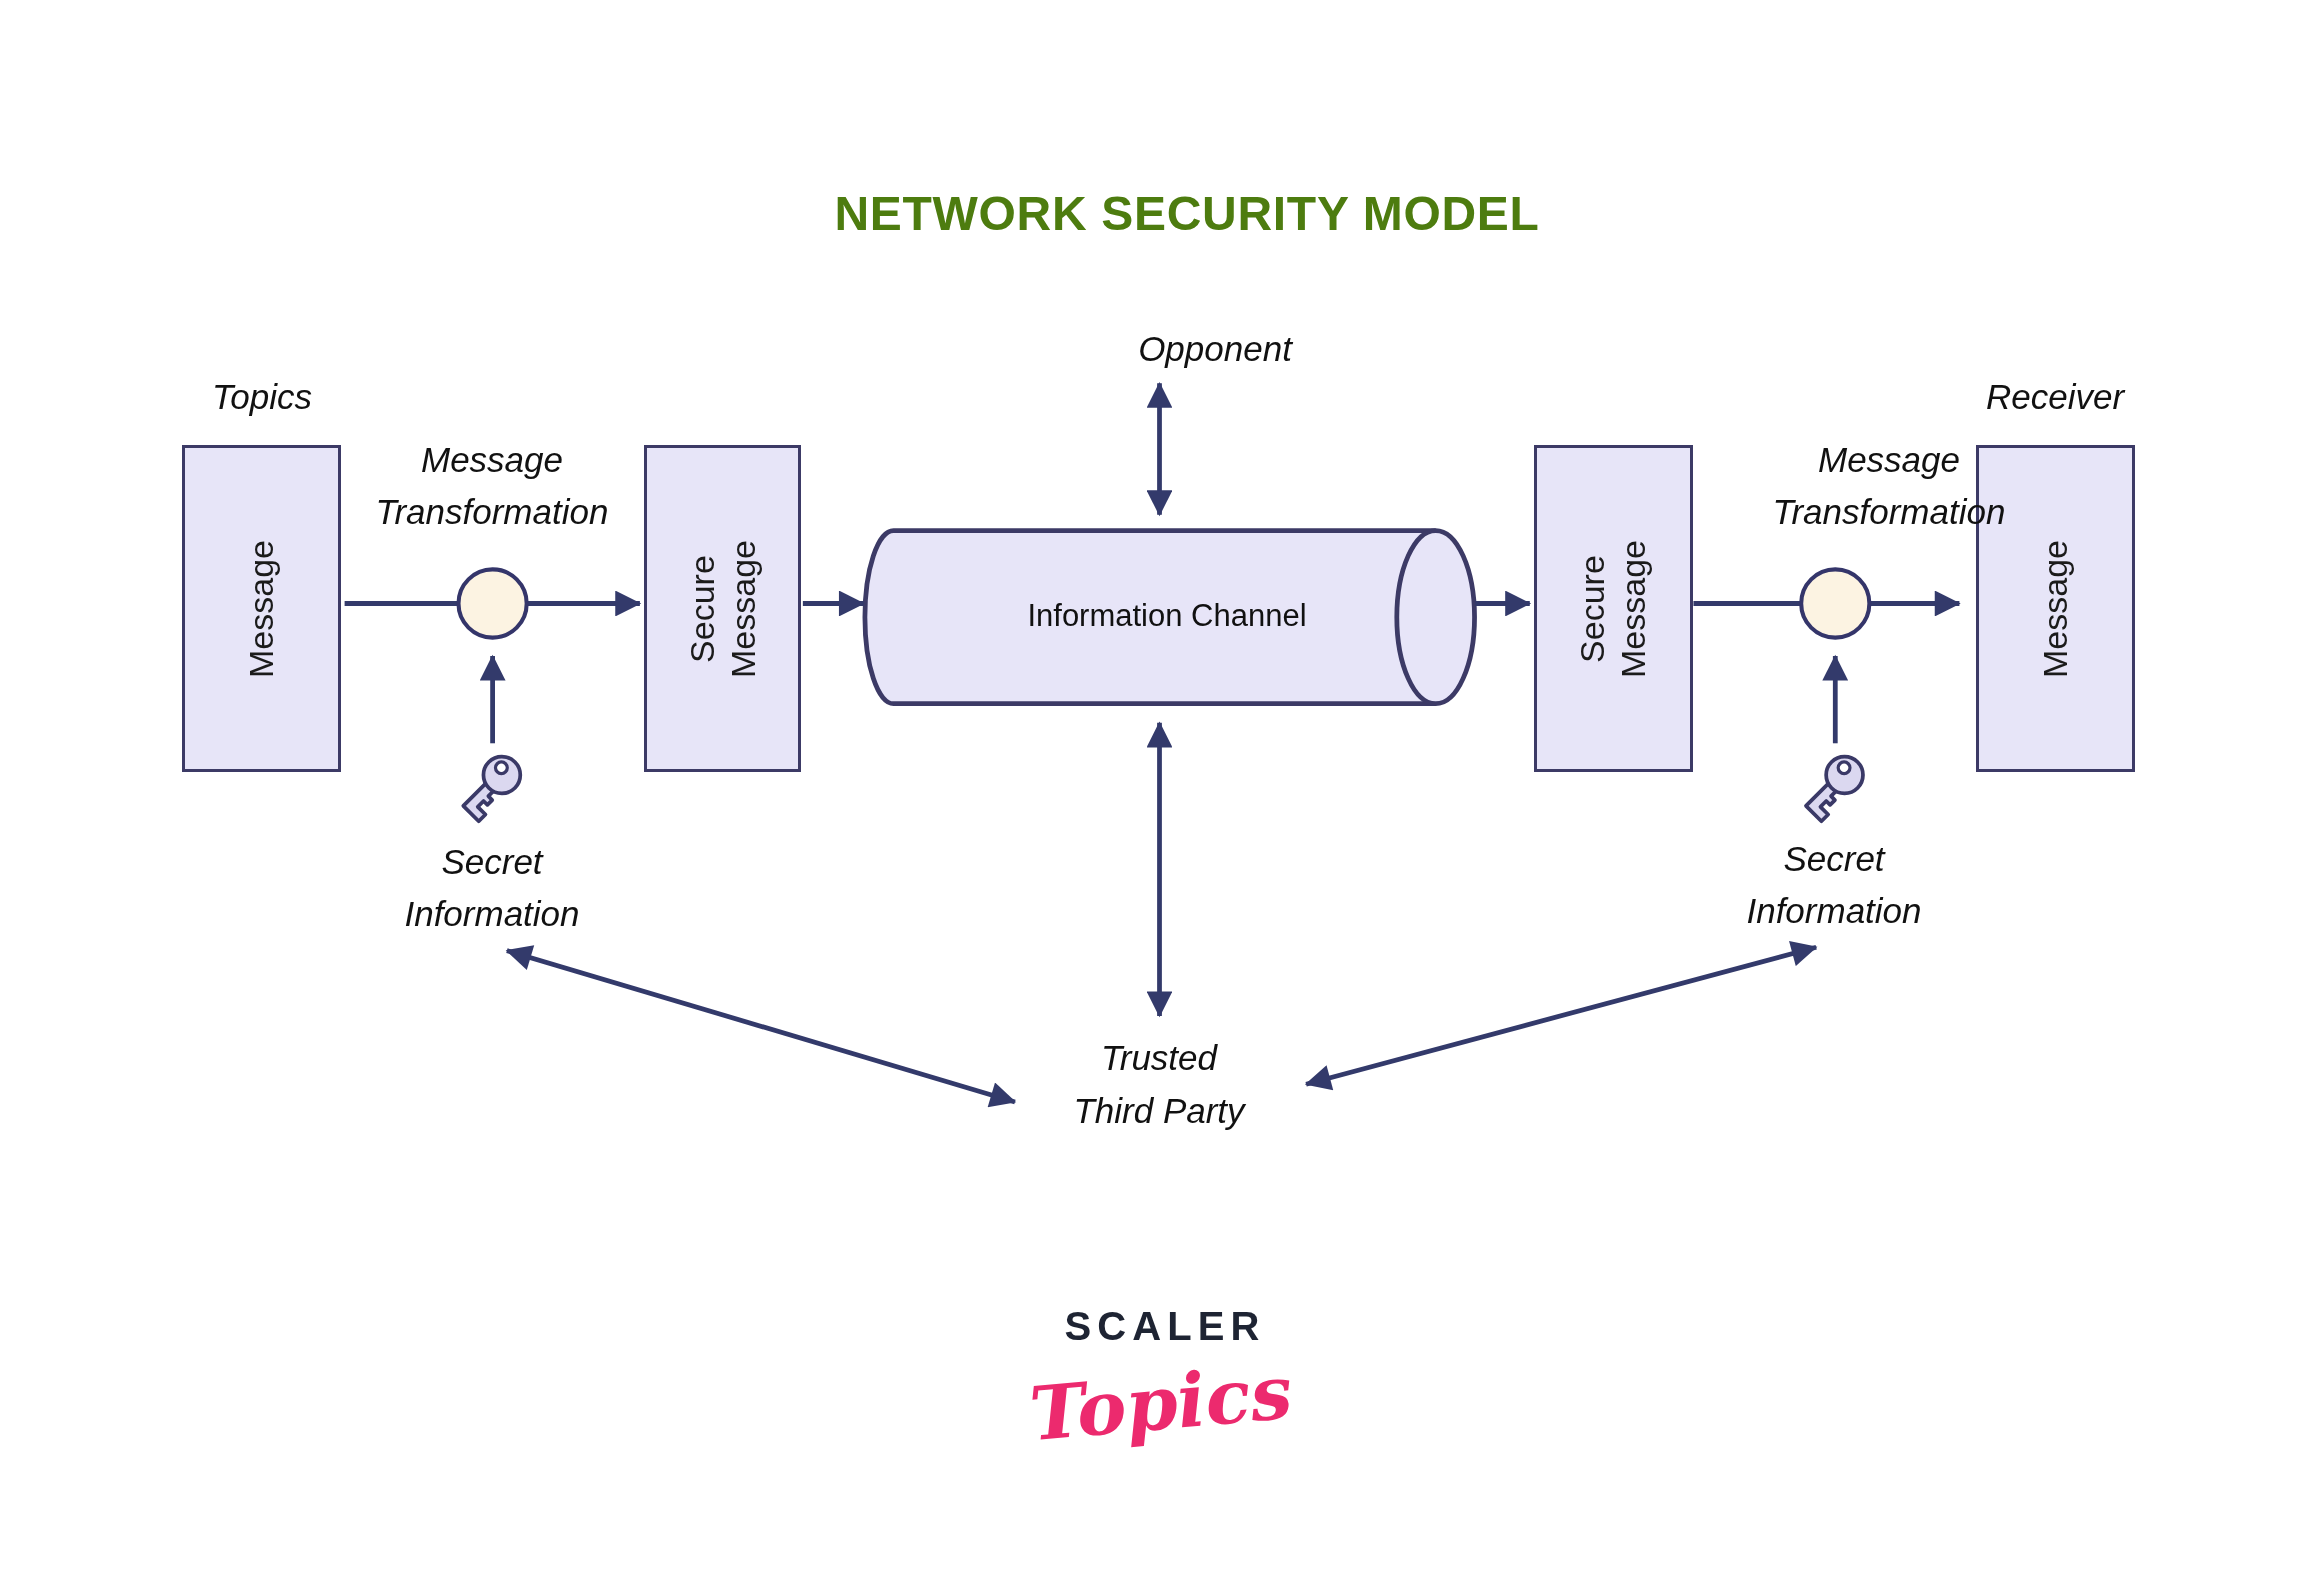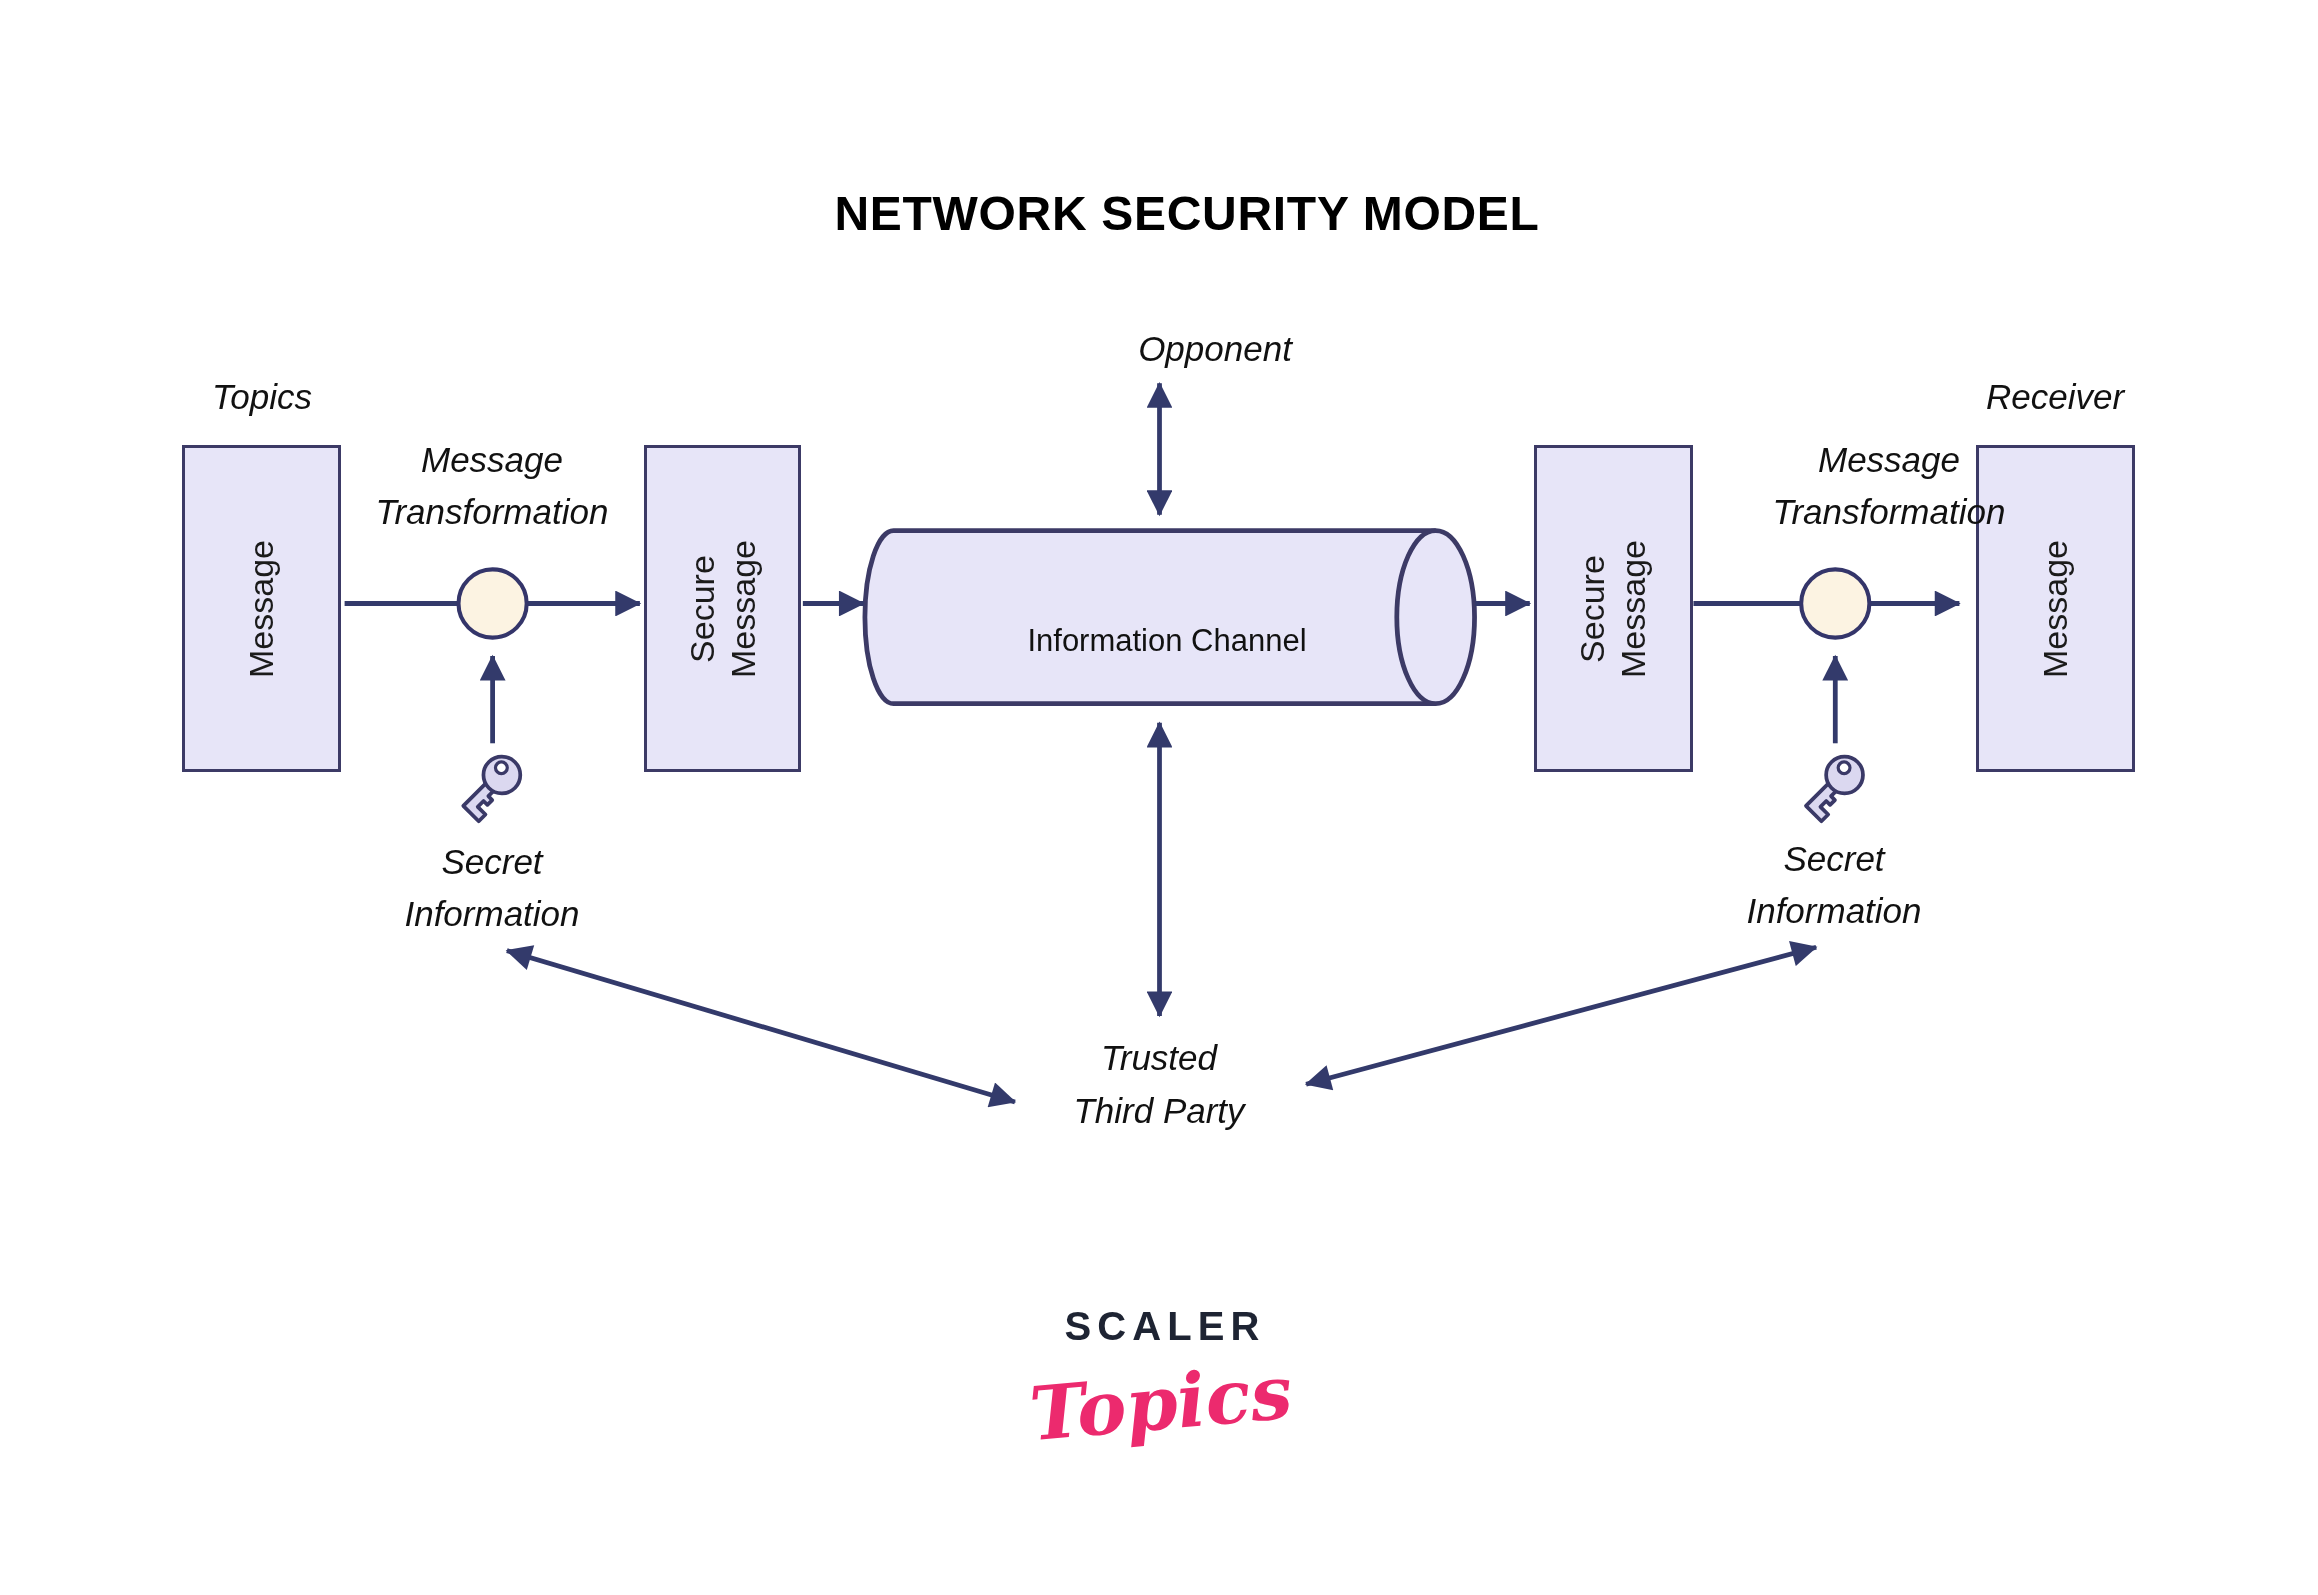--- a/index.html
+++ b/index.html
@@ -7,34 +7,34 @@
     position:relative;
     width:2319px;height:1595px;
     background:#ffffff;
     font-family:"Liberation Sans", sans-serif;
     color:#151515;
     overflow:hidden;
   }
   .abs{position:absolute;transform:translate(-50%,-50%);white-space:pre-line;text-align:center;}
   svg.layer{position:absolute;left:0;top:0;z-index:1;}
   .txt{z-index:3;}
-  .page-title{font-size:48px;font-weight:bold;letter-spacing:0.7px;color:#000000;white-space:nowrap;}
+  .page-title{font-size:48px;font-weight:bold;letter-spacing:0.7px;color:#4d7c0f;white-space:nowrap;}
   .role-label{font-size:35px;font-style:italic;color:#111111;white-space:nowrap;}
   .it-label{font-size:35px;font-style:italic;color:#111111;line-height:52px;}
   .node-box{
     position:absolute;z-index:2;
     background:#e7e5f8;border:3.4px solid #3c3a66;box-sizing:border-box;
   }
   .box-label{
     z-index:3;
     font-size:34px;color:#1b1b1b;line-height:41px;
     transform:translate(-50%,-50%) rotate(-90deg);
     white-space:pre-line;text-align:center;
   }
-  .channel-label{font-size:31px;color:#111111;white-space:nowrap;margin-top:25px;}
+  .channel-label{font-size:31px;color:#111111;white-space:nowrap;}
   .brand-word{
     font-size:40px;font-weight:bold;letter-spacing:6.1px;color:#1e2433;white-space:nowrap;
   }
   .brand-script{
     font-family:"DejaVu Serif", serif;
     font-size:74px;font-style:italic;font-weight:bold;color:#ec2a6e;white-space:nowrap;
     transform:translate(-50%,-50%) rotate(-5deg);
   }
 </style>
 </head>

